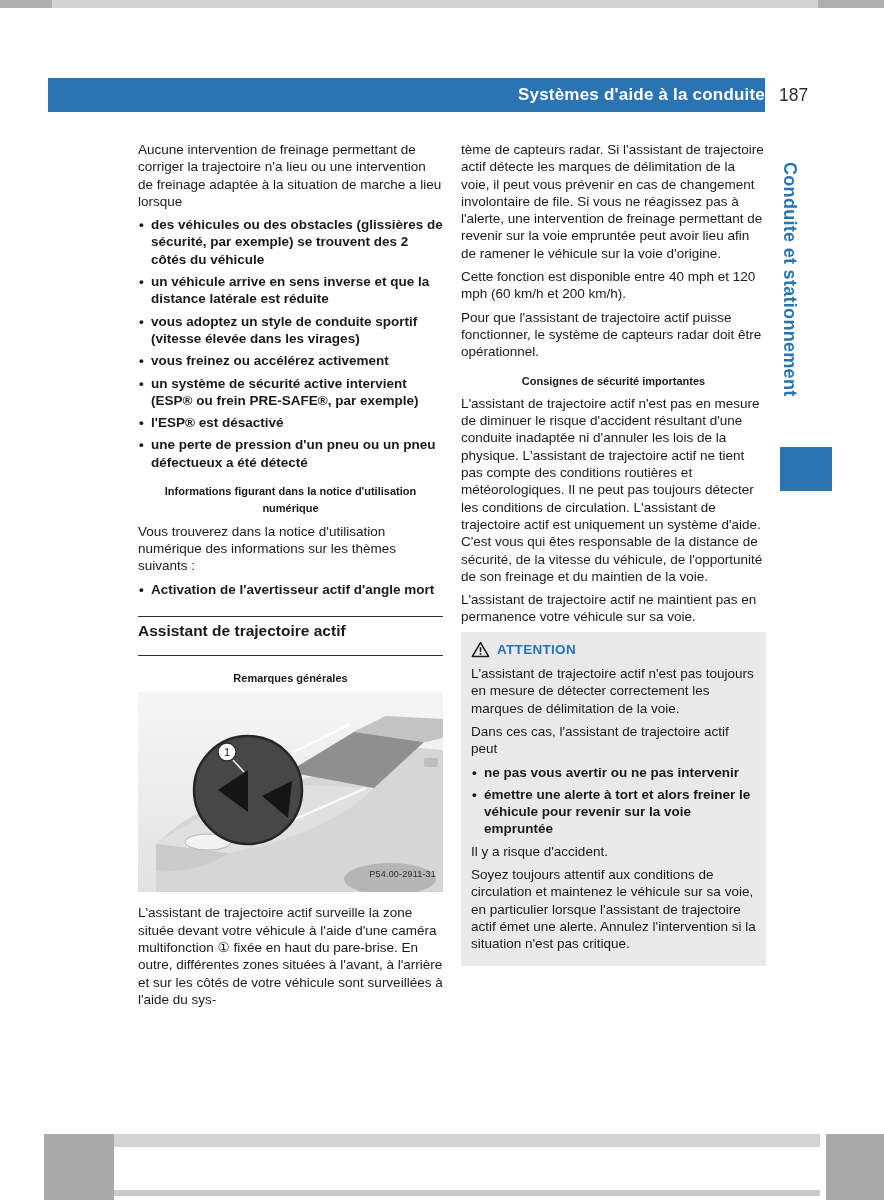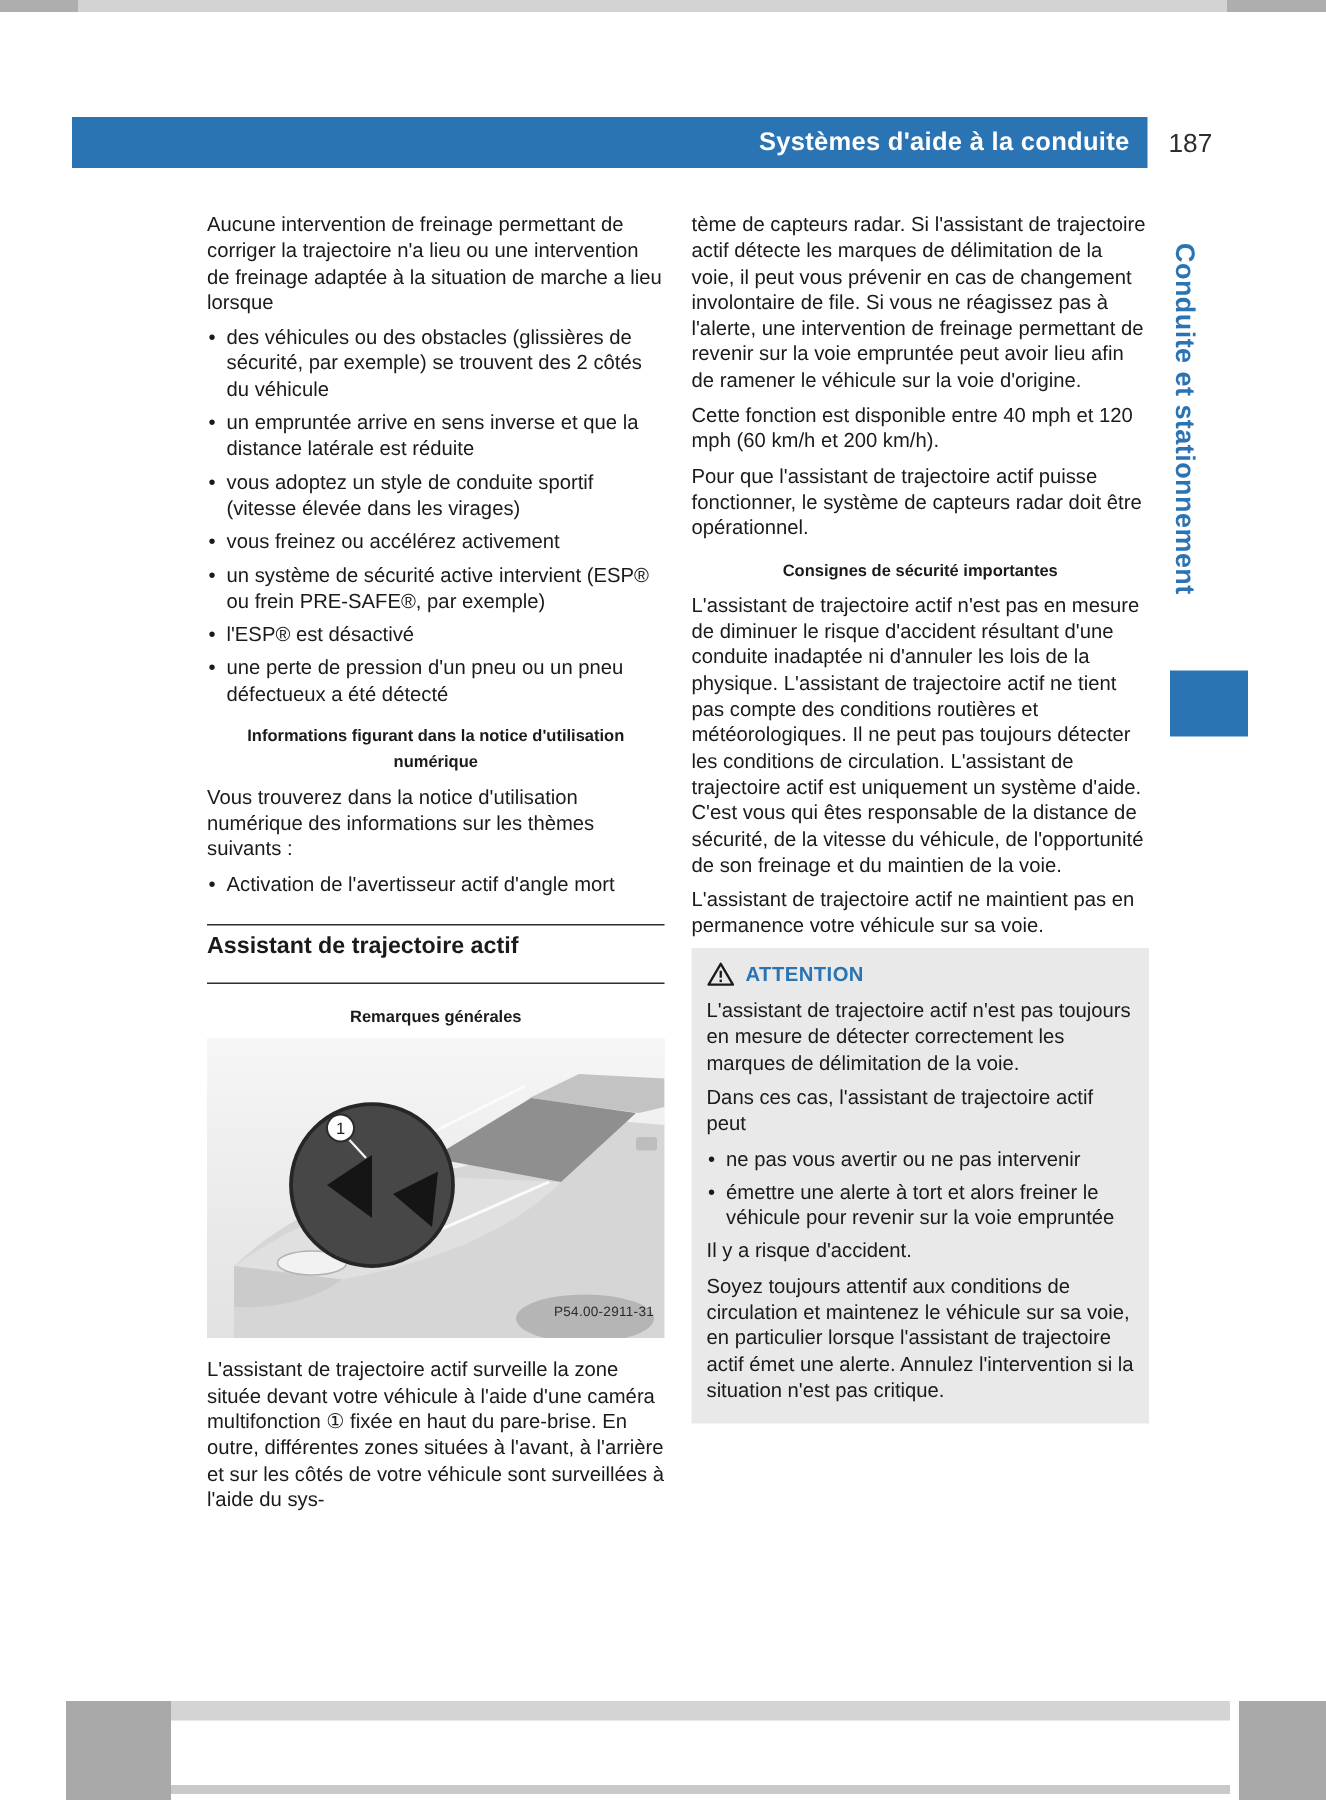--- a/index.html
+++ b/index.html
@@ -15,38 +15,38 @@
   .edge-top { position:absolute; top:0; left:0; width:884px; height:8px;
     background:linear-gradient(to right,#aeaeae 0 52px,#d2d2d2 52px 818px,#aeaeae 818px); }
   .edge-bottom-bar { position:absolute; top:1134px; left:114px; width:706px; height:13px; background:#d4d4d4; }
   .edge-bottom-left { position:absolute; top:1134px; left:44px; width:70px; height:66px; background:#a9a9a9; }
   .edge-bottom-right { position:absolute; top:1134px; left:826px; width:58px; height:66px; background:#a9a9a9; }
   .edge-bottom-line { position:absolute; top:1190px; left:114px; width:706px; height:6px; background:#c9c9c9; }
 
   
   .header-bar { position:absolute; top:78px; left:48px; width:717px; height:34px;
     background:var(--accent-blue,#2a74b4); display:flex; align-items:center;
-    justify-content:flex-end; padding-right:12px; }
+    justify-content:flex-end; padding-right:0; }
   .header-title { color:#ffffff; font-weight:700; font-size:17px; letter-spacing:.2px; }
   .page-number { position:absolute; top:78px; left:779px; height:34px; display:flex;
     align-items:center; font-size:17.5px; color:#2d2d2d; }
 
   
   .chapter-label { position:absolute; top:162px; left:779px; height:280px;
     writing-mode:vertical-rl; font-weight:700; font-size:18px;
     color:var(--accent-blue,#2a74b4); letter-spacing:.3px; }
   .chapter-tab { position:absolute; top:447px; left:780px; width:52px; height:44px;
     background:var(--accent-blue,#2a74b4); }
 
   
   .content { position:absolute; top:141px; left:138px; width:628px;
     display:grid; grid-template-columns:305px 305px; column-gap:18px;
     font-size:13.5px; line-height:17.3px; }
   .content p { margin:0 0 6px; hyphens:auto; }
-  .content ul { list-style:none; margin:1px 0 8px; }
+  .content ul { list-style:none; margin:1px 0 8px;font-weight:bold; }
   .content li { position:relative; padding-left:13px; margin-bottom:5px; hyphens:auto; }
   .content li::before { content:"•"; position:absolute; left:1px; top:0; }
 
   .minor-heading { font-weight:700; font-size:11px; margin:12px 0 5px;text-align:center; }
   .section-rule-heading { margin:18px 0 14px; padding:5px 0 16px;
     border-top:1.5px solid #2e2e2e; border-bottom:1px solid #2e2e2e;
     font-size:15.5px; font-weight:700; }
 
   
   .figure { position:relative; width:305px; height:200px; margin:4px 0 12px; background:#efefef; }
@@ -73,21 +73,21 @@
 
   <div class="chapter-label">Conduite et stationnement</div>
   <div class="chapter-tab"></div>
 
   <main class="content">
 
     <section>
       <p>Aucune intervention de freinage permettant de corriger la trajectoire n'a lieu ou une intervention de freinage adaptée à la situation de marche a lieu lorsque</p>
       <ul>
         <li>des véhicules ou des obstacles (glissières de sécurité, par exemple) se trouvent des 2 côtés du véhicule</li>
-        <li>un empruntée arrive en sens inverse et que la distance latérale est réduite</li>
+        <li>un véhicule arrive en sens inverse et que la distance latérale est réduite</li>
         <li>vous adoptez un style de conduite sportif (vitesse élevée dans les virages)</li>
         <li>vous freinez ou accélérez activement</li>
         <li>un système de sécurité active intervient (ESP® ou frein PRE-SAFE®, par exemple)</li>
         <li>l'ESP® est désactivé</li>
         <li>une perte de pression d'un pneu ou un pneu défectueux a été détecté</li>
       </ul>
 
       <h3 class="minor-heading">Informations figurant dans la notice d'utilisation numérique</h3>
       <p>Vous trouverez dans la notice d'utilisation numérique des informations sur les thèmes suivants :</p>
       <ul>

